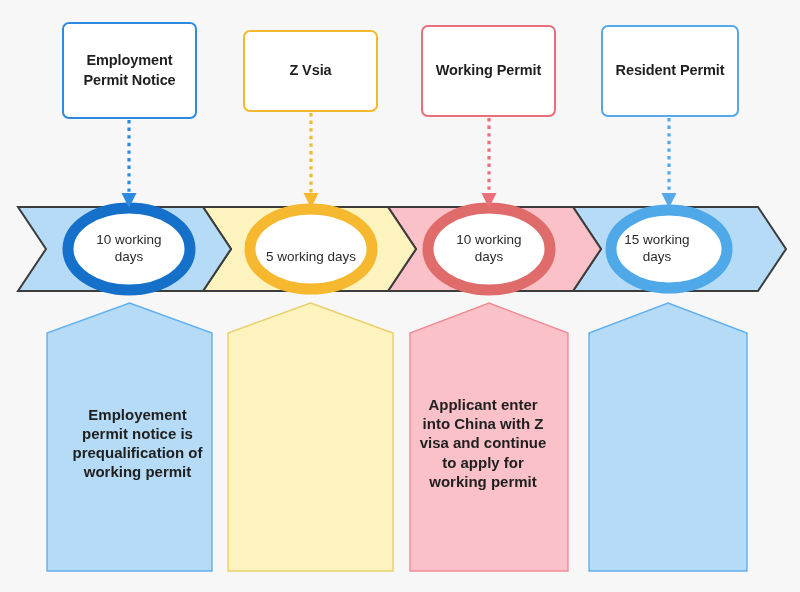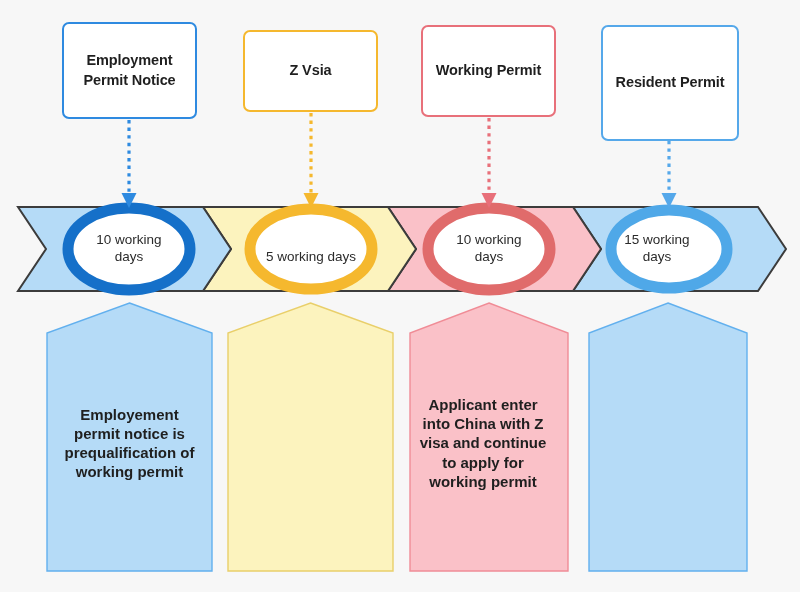--- a/index.html
+++ b/index.html
@@ -127,33 +127,33 @@
   <div class="top-box" id="tb1" style="left: 243px; top: 30px; width: 135px; height: 82px; border: 2px solid rgb(245, 184, 46);">
     <span class="top-box-label">Z Vsia</span>
   </div>
   <div class="top-box" id="tb0" style="left: 62px; top: 22px; width: 135px; height: 97px; border: 2px solid rgb(46, 138, 224);">
     <span class="top-box-label">Employment
 Permit Notice</span>
   </div>
   <div class="top-box" id="tb2" style="left: 421px; top: 25px; width: 135px; height: 92px; border: 2px solid rgb(232, 112, 122);">
     <span class="top-box-label">Working Permit</span>
   </div>
-  <div class="top-box" id="tb3" style="left: 601px; top: 25px; width: 138px; height: 116px; border: 2px solid rgb(85, 168, 234);">
+  <div class="top-box" id="tb3" style="left: 601px; top: 25px; width: 138px; height: 92px; border: 2px solid rgb(85, 168, 234);">
     <span class="top-box-label">Resident Permit</span>
   </div>
 
   <div class="ellipse-caption" id="ec0" style="left: 76px; top: 228px; width: 106px; height: 42px;">10 working
 days</div>
   <div class="ellipse-caption" id="ec1" style="left: 255px; top: 244px; width: 112px; height: 26px;">5 working days</div>
   <div class="ellipse-caption" id="ec2" style="left: 436px; top: 228px; width: 106px; height: 42px;">10 working
 days</div>
   <div class="ellipse-caption" id="ec3" style="left: 605px; top: 228px; width: 104px; height: 42px;">15 working
 days</div>
 
-  <div class="pentagon-caption" id="pc0" style="left: 47px; top: 395px; width: 165px; height: 96px;">Employement
+  <div class="pentagon-caption" id="pc0" style="left: 47px; top: 395px; width: 165px; height: 96px; padding-left: 8px;">Employement
 permit notice is
 prequalification of
 working permit</div>
   <div class="pentagon-caption" id="pc2" style="left: 410px; top: 386px; width: 146px; height: 114px;">Applicant enter
 into China with Z
 visa and continue
 to apply for
 working permit</div>
 
 </div>

